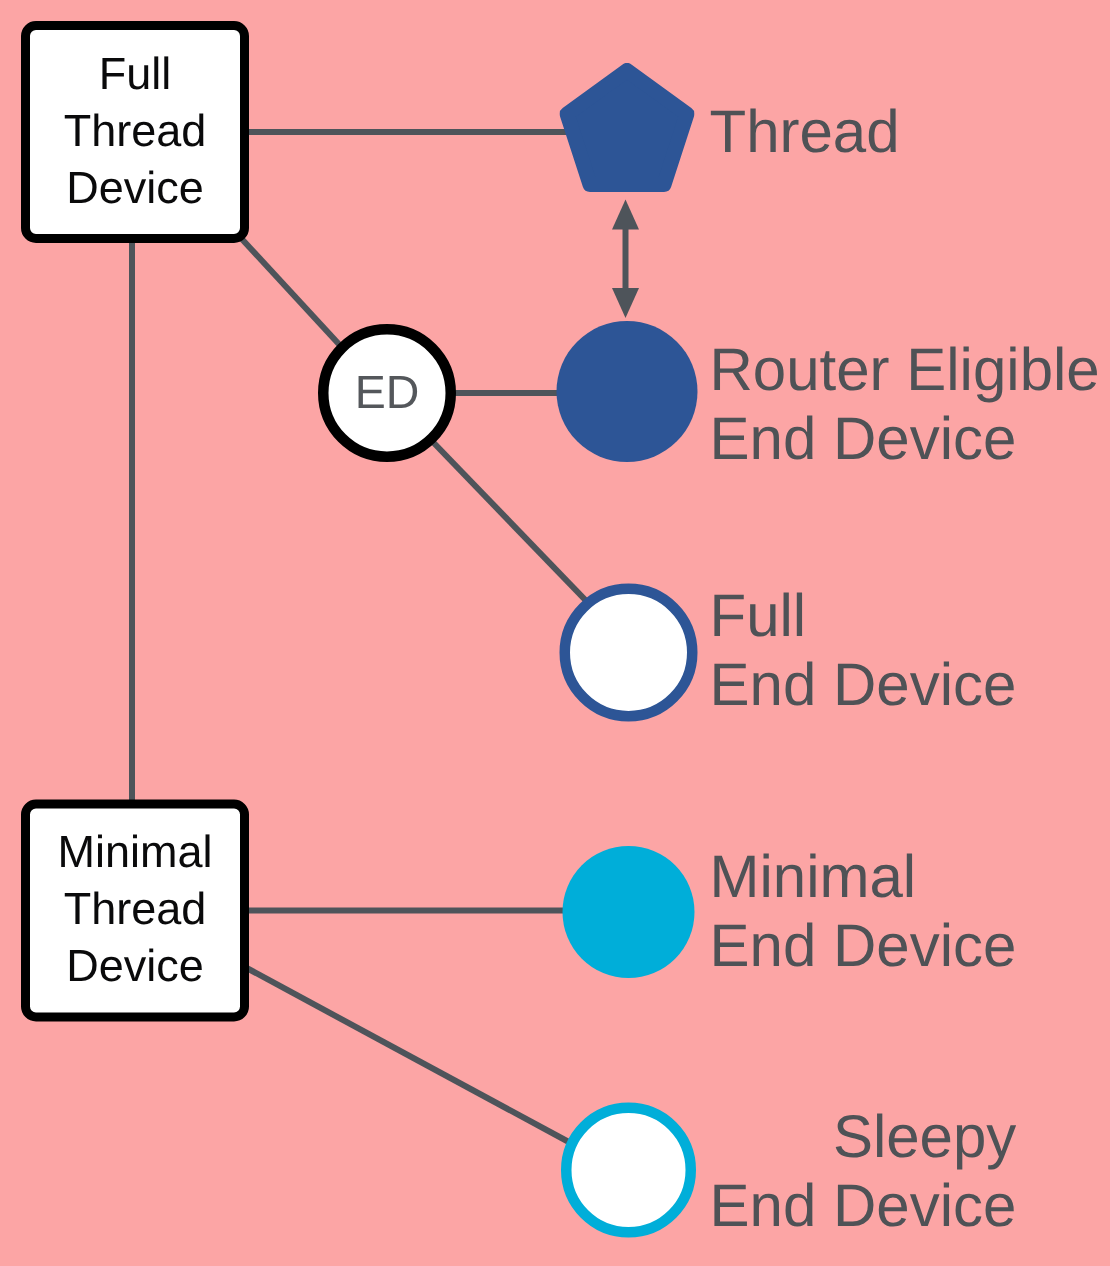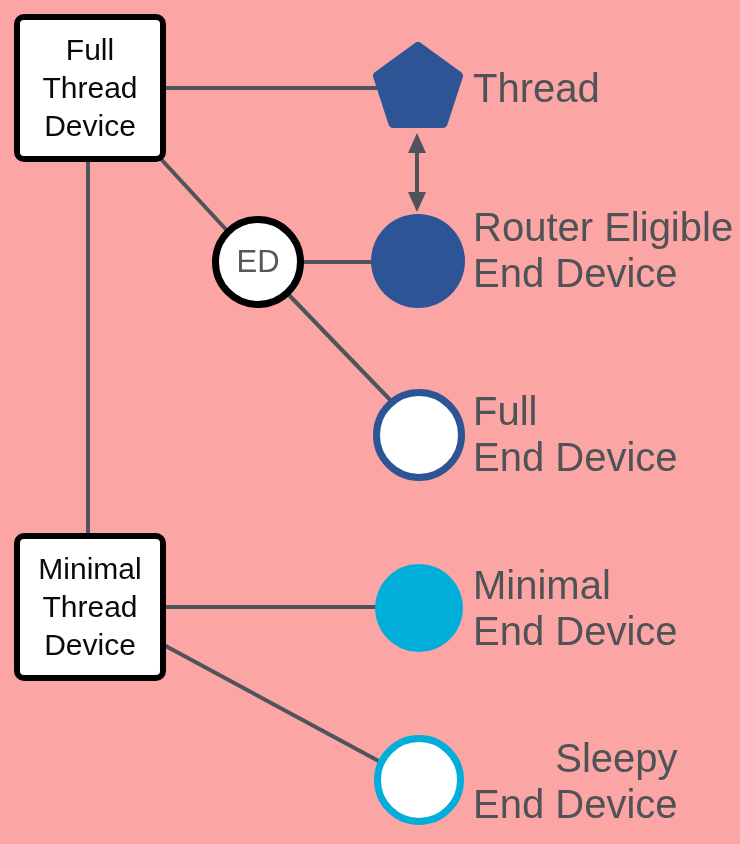--- a/index.html
+++ b/index.html
@@ -94,21 +94,21 @@
   .label {
     position: absolute;
     z-index: 3;
     left: 473px;
     color: var(--label, #4f5256);
     font-size: 40px;
     line-height: 46px;
     white-space: nowrap;
   }
   .label-router { top: 65px; }
-  .label-reed   { top: 204px; }
+  .label-reed   { top: 224px; }
   .label-fed    { top: 388px; }
   .label-med    { top: 562px; }
   .label-sed    { top: 735px; text-align: right; }
 </style>
 </head>
 <body>
 
 <div class="canvas">
 
   <svg class="wires" width="740" height="844" viewBox="0 0 740 844">

